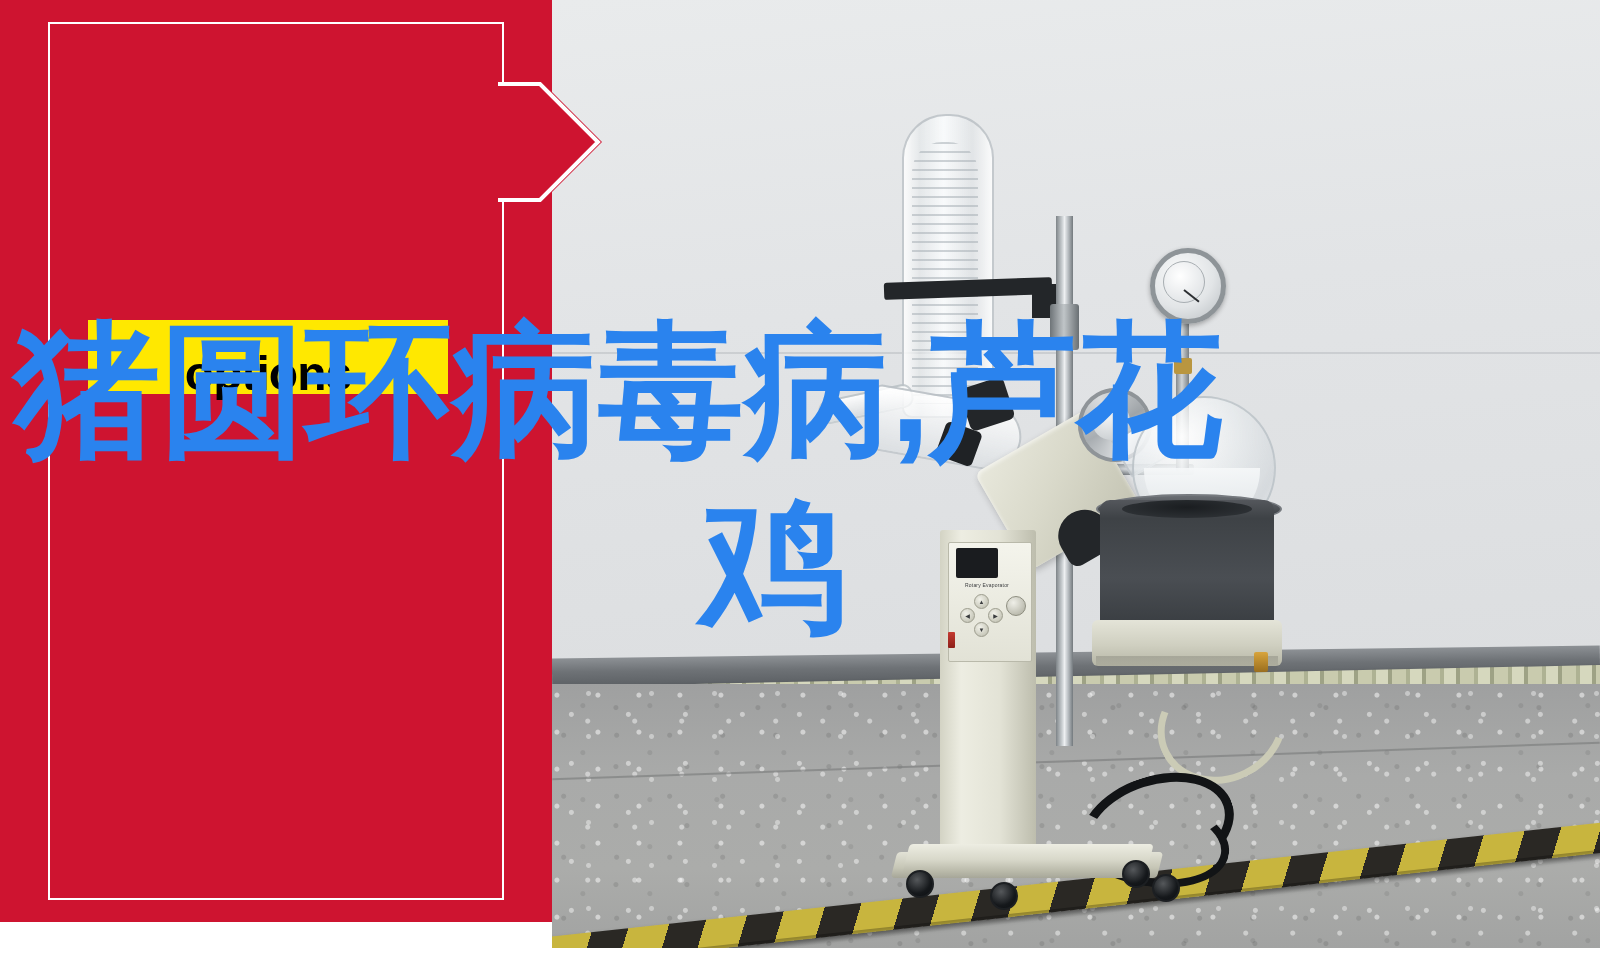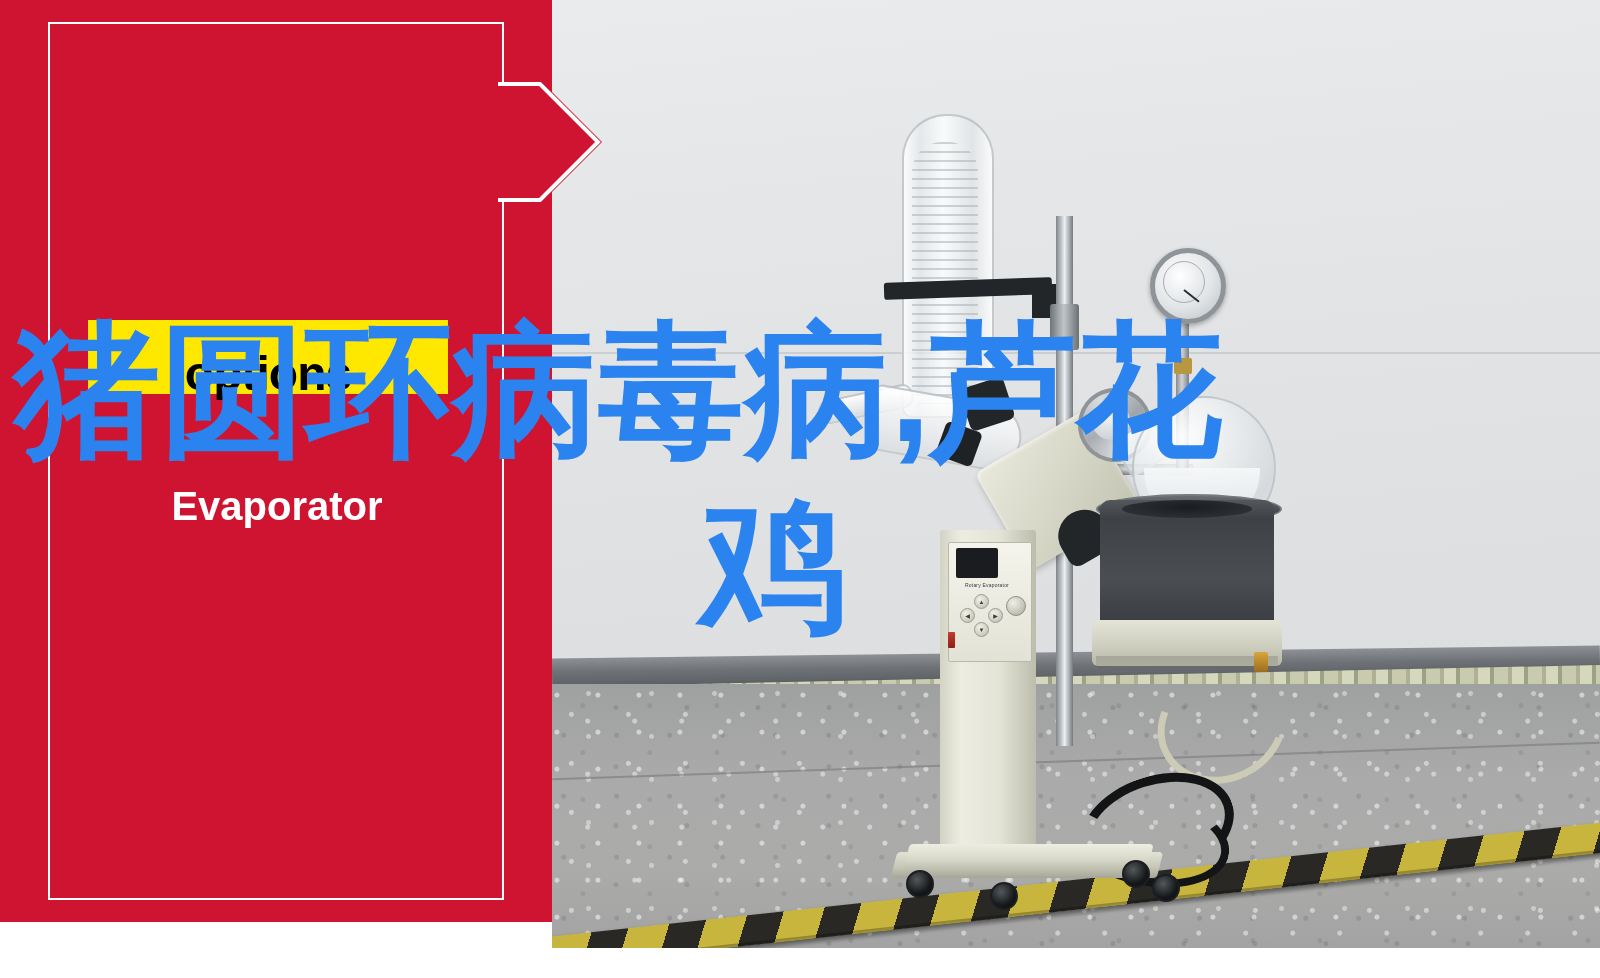--- a/index.html
+++ b/index.html
@@ -513,21 +513,20 @@
     <svg width="130" height="120" viewBox="0 0 130 120" xmlns="http://www.w3.org/2000/svg">
       <path d="M0,0 L62,0 L122,60 L62,120 L0,120 Z" fill="#CE1430"></path>
       <path d="M18,2 L60,2 L118,60 L60,118 L18,118" fill="none" stroke="#FFFFFF" stroke-width="4"></path>
     </svg>
   </div>
 
   <div class="yellow-band"></div>
   <div class="yellow-band-text">options</div>
 
   <div class="en-caption">
-    <div>Evaporator</div>
   </div>
 
   <div class="cn-overlay">
     <div class="cn-line cn-line-1">猪圆环病毒病,芦花</div>
     <div class="cn-line cn-line-2">鸡</div>
   </div>
 
 </div>
 
 </body></html>

